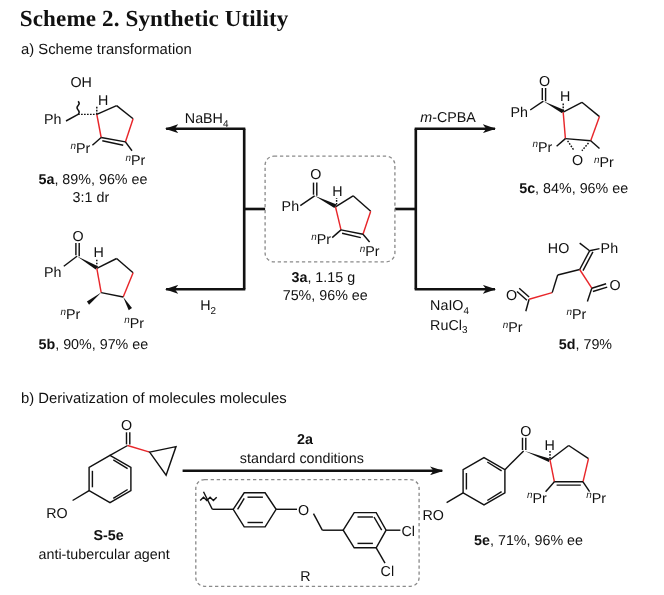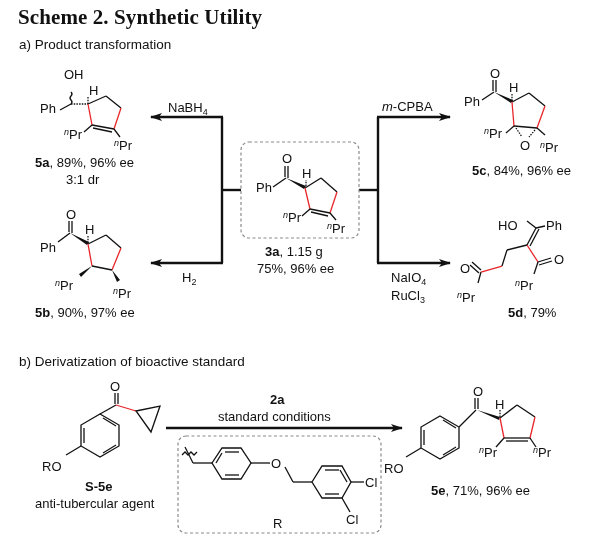--- a/index.html
+++ b/index.html
@@ -11,22 +11,22 @@
   svg { position: absolute; left: 0; top: 0; }
   .t { font-family: "Liberation Sans", sans-serif; font-size: 13px; fill: #111; }
   .tb { font-weight: bold; }
   .ti { font-style: italic; }
   .sm { font-size: 9px; }
 </style>
 </head>
 <body>
 
 <div class="title">Scheme 2. Synthetic Utility</div>
-<div class="section" style="left:19px; top:37px;">a) Product transformation</div>
-<div class="section" style="left:19px; top:354px;">b) Derivatization of bioactive standard</div>
+<div class="section" style="left:19px; top:37px;">a) Scheme transformation</div>
+<div class="section" style="left:19px; top:354px;">b) Derivatization of molecules molecules</div>
 
 <svg width="604" height="541" viewBox="0 0 604 541">
   <defs>
     <marker id="ah" viewBox="0 0 12 8" refX="11" refY="4" markerWidth="12" markerHeight="8" markerUnits="userSpaceOnUse" orient="auto">
       <path d="M0,0 L12,4 L0,8 L3,4 Z" fill="#111"></path>
     </marker>
   </defs>
 
   <g stroke="#111" stroke-width="2.4" fill="none">
     <line x1="222" y1="117" x2="222" y2="263"></line>

